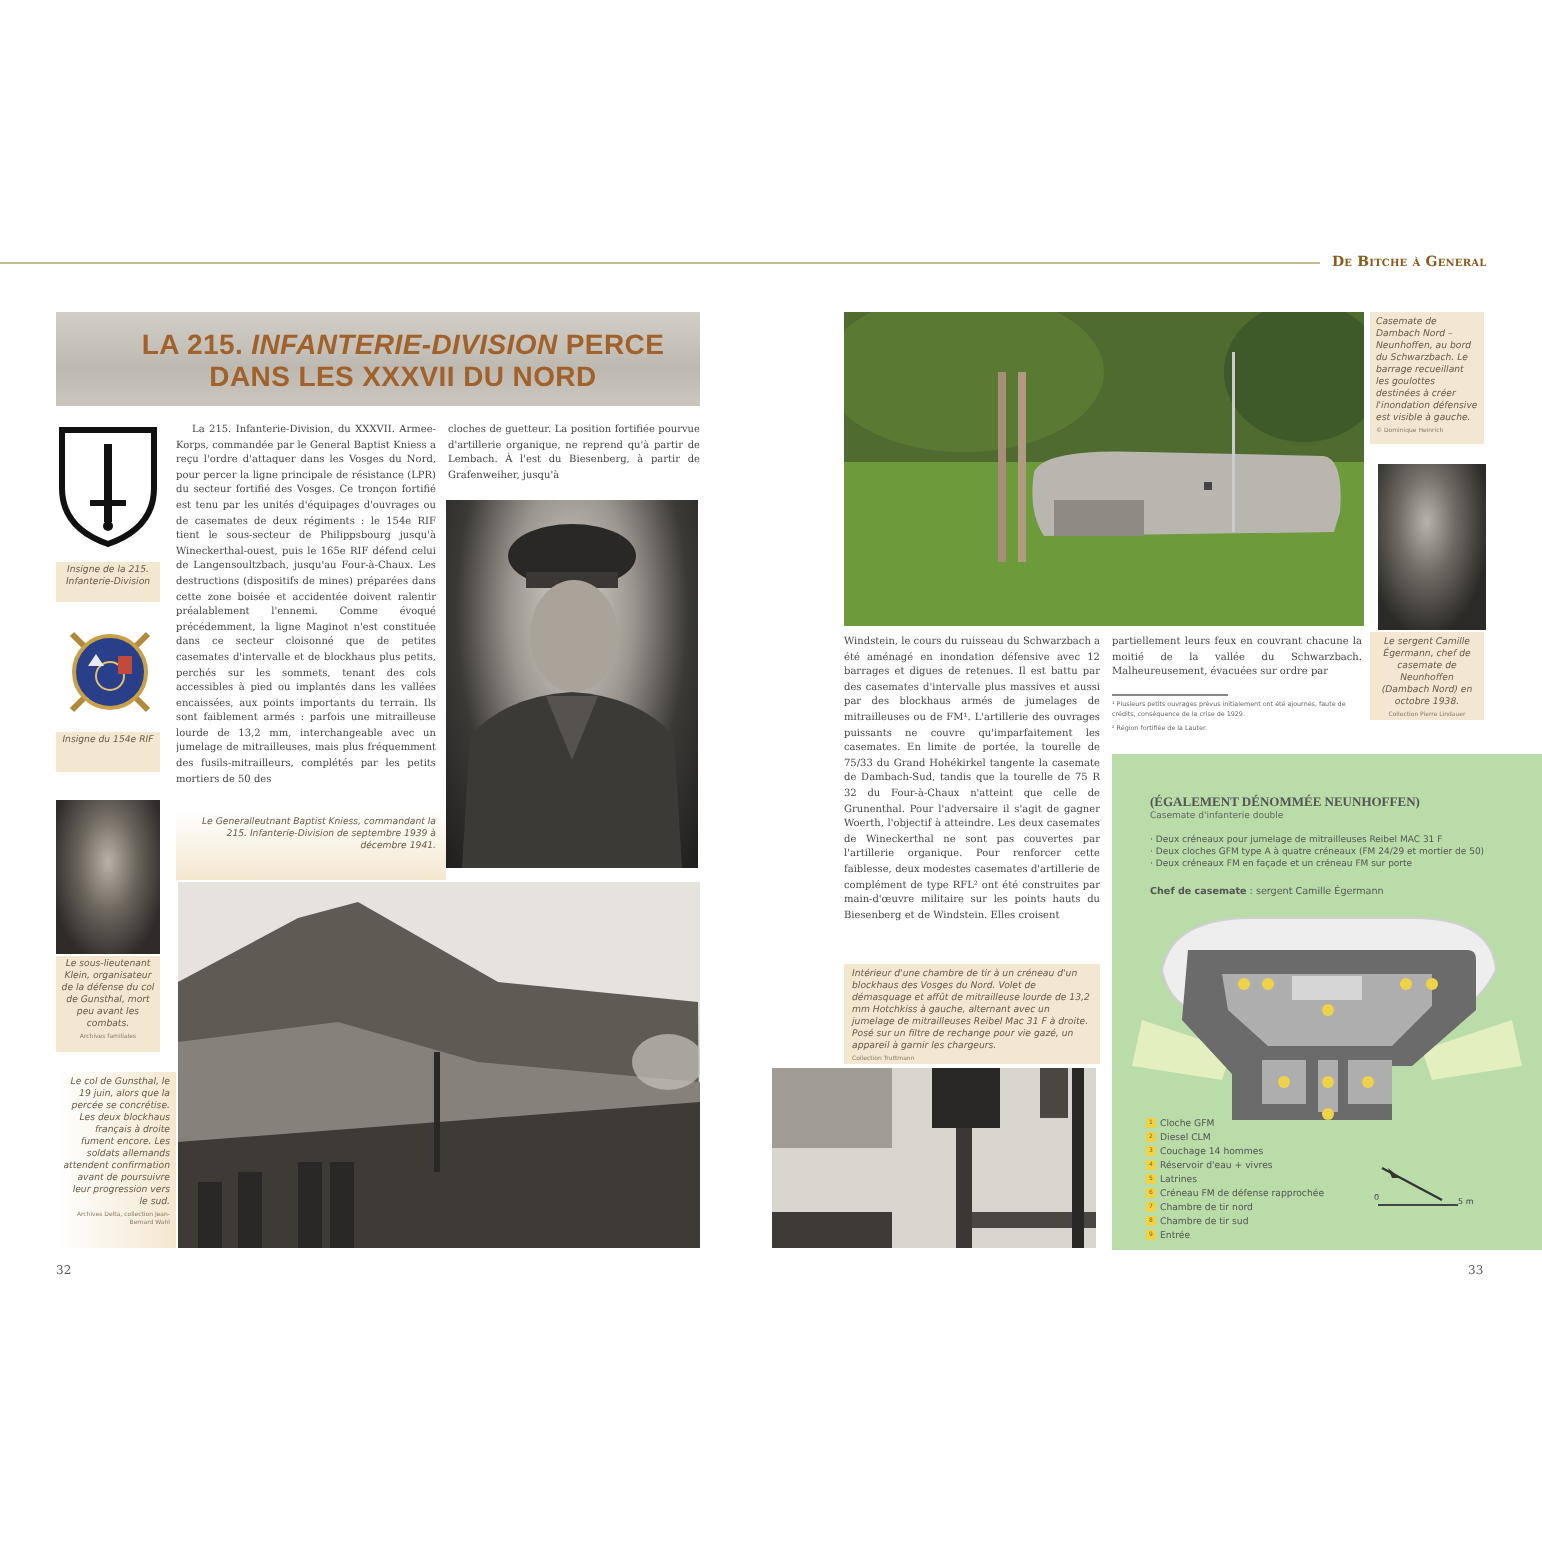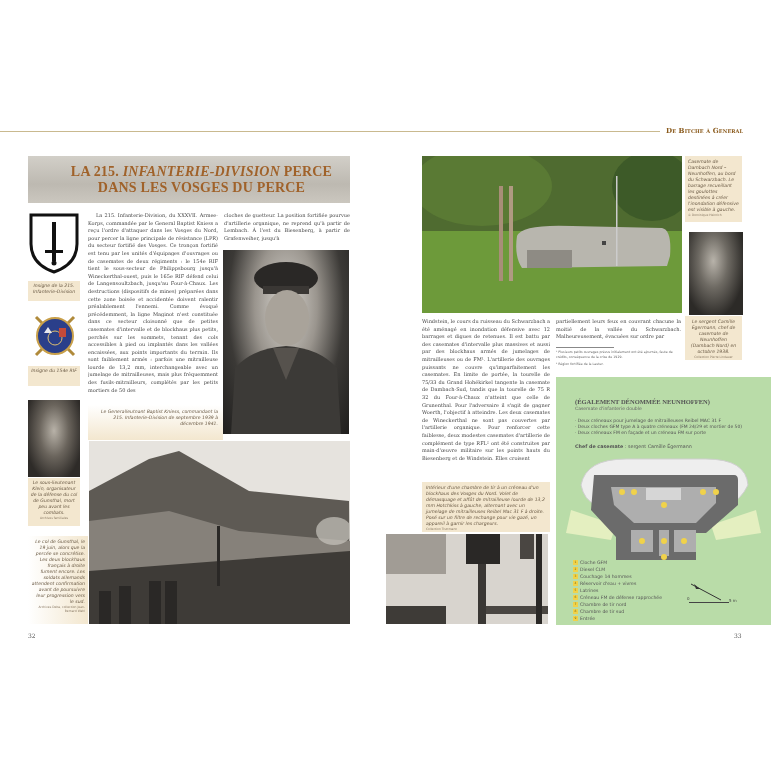--- a/index.html
+++ b/index.html
@@ -1,21 +1,21 @@
 <!DOCTYPE html>
 <html><head>
 <meta charset="utf-8">
 <style>
   html,body{margin:0;padding:0;background:#fff;}
   body{width:771px;height:771px;position:relative;overflow:hidden;font-family:"DejaVu Serif",serif;color:#333;}
   .abs{position:absolute;}
   .rule{position:absolute;left:0;top:131px;width:660px;height:1px;background:#c9b98f;}
   .runhead{position:absolute;left:666px;top:126px;font-size:7px;font-weight:bold;color:#8a5a1c;font-family:"DejaVu Serif",serif;letter-spacing:0.1px;font-variant:small-caps;}
   .title-banner{position:absolute;left:28px;top:156px;width:322px;height:47px;background:linear-gradient(180deg,#d2cfc8,#bdb9b1 60%,#cbc7bf);display:flex;flex-direction:column;align-items:center;justify-content:center;}
-  .title-banner div{font-family:Liberation Serif, serif;font-weight:bold;font-size:14px;color:#a0622a;line-height:16px;letter-spacing:0.2px;margin-left:25px;}
+  .title-banner div{font-family:Liberation Sans, sans-serif;font-weight:bold;font-size:14px;color:#a0622a;line-height:16px;letter-spacing:0.2px;margin-left:25px;}
   .body-text{font-family:"DejaVu Serif",serif;font-size:5px;line-height:7.6px;color:#444;text-align:justify;}
   .caption{font-family:"DejaVu Sans",sans-serif;font-style:italic;font-size:4.6px;line-height:6px;color:#6a5a45;}
   .credit{font-family:"DejaVu Sans",sans-serif;font-size:3px;color:#8a7a65;}
   .cap-box{background:#f3e7cf;}
   .photo{position:absolute;overflow:hidden;}
   .pagenum{position:absolute;top:632px;font-size:6px;color:#555;font-family:"DejaVu Serif",serif;}
   .green-box{position:absolute;left:556px;top:377px;width:215px;height:248px;background:#b9dca8;}
   .gb-title{position:absolute;left:19px;top:7px;font-family:"DejaVu Sans",sans-serif;font-weight:bold;font-size:11.5px;color:#4a4a4a;}
   .gb-sub{position:absolute;left:19px;top:21px;font-family:Liberation Serif, serif;font-weight:bold;font-size:6.5px;color:#555;}
   .gb-type{position:absolute;left:19px;top:29px;font-family:"DejaVu Sans",sans-serif;font-size:4.5px;color:#666;}
@@ -26,21 +26,21 @@
   .footnote{font-family:"DejaVu Sans",sans-serif;font-size:3.2px;line-height:5px;color:#666;}
 </style>
 </head>
 <body>
 
 <div class="rule"></div>
 <div class="runhead">De Bitche à General</div>
 
 <div class="title-banner">
   <div><span>LA 215. </span><i>INFANTERIE-DIVISION</i><span> PERCE</span></div>
-  <div>DANS LES VOSGES DU PERCE</div>
+  <div>DANS LES XXXVII DU NORD</div>
 </div>
 
 <div class="abs" style="left:28px;top:212px;width:52px;height:62px;">
   <svg width="52" height="62" viewBox="0 0 52 62">
     <path d="M3 3 H49 V32 Q49 52 26 60 Q3 52 3 32 Z" fill="#fff" stroke="#111" stroke-width="3"></path>
     <rect x="24" y="10" width="4" height="30" fill="#111"></rect>
     <rect x="17" y="38" width="18" height="3" fill="#111"></rect>
     <rect x="24" y="41" width="4" height="8" fill="#111"></rect>
     <circle cx="26" cy="51" r="2.5" fill="#111"></circle>
   </svg>

